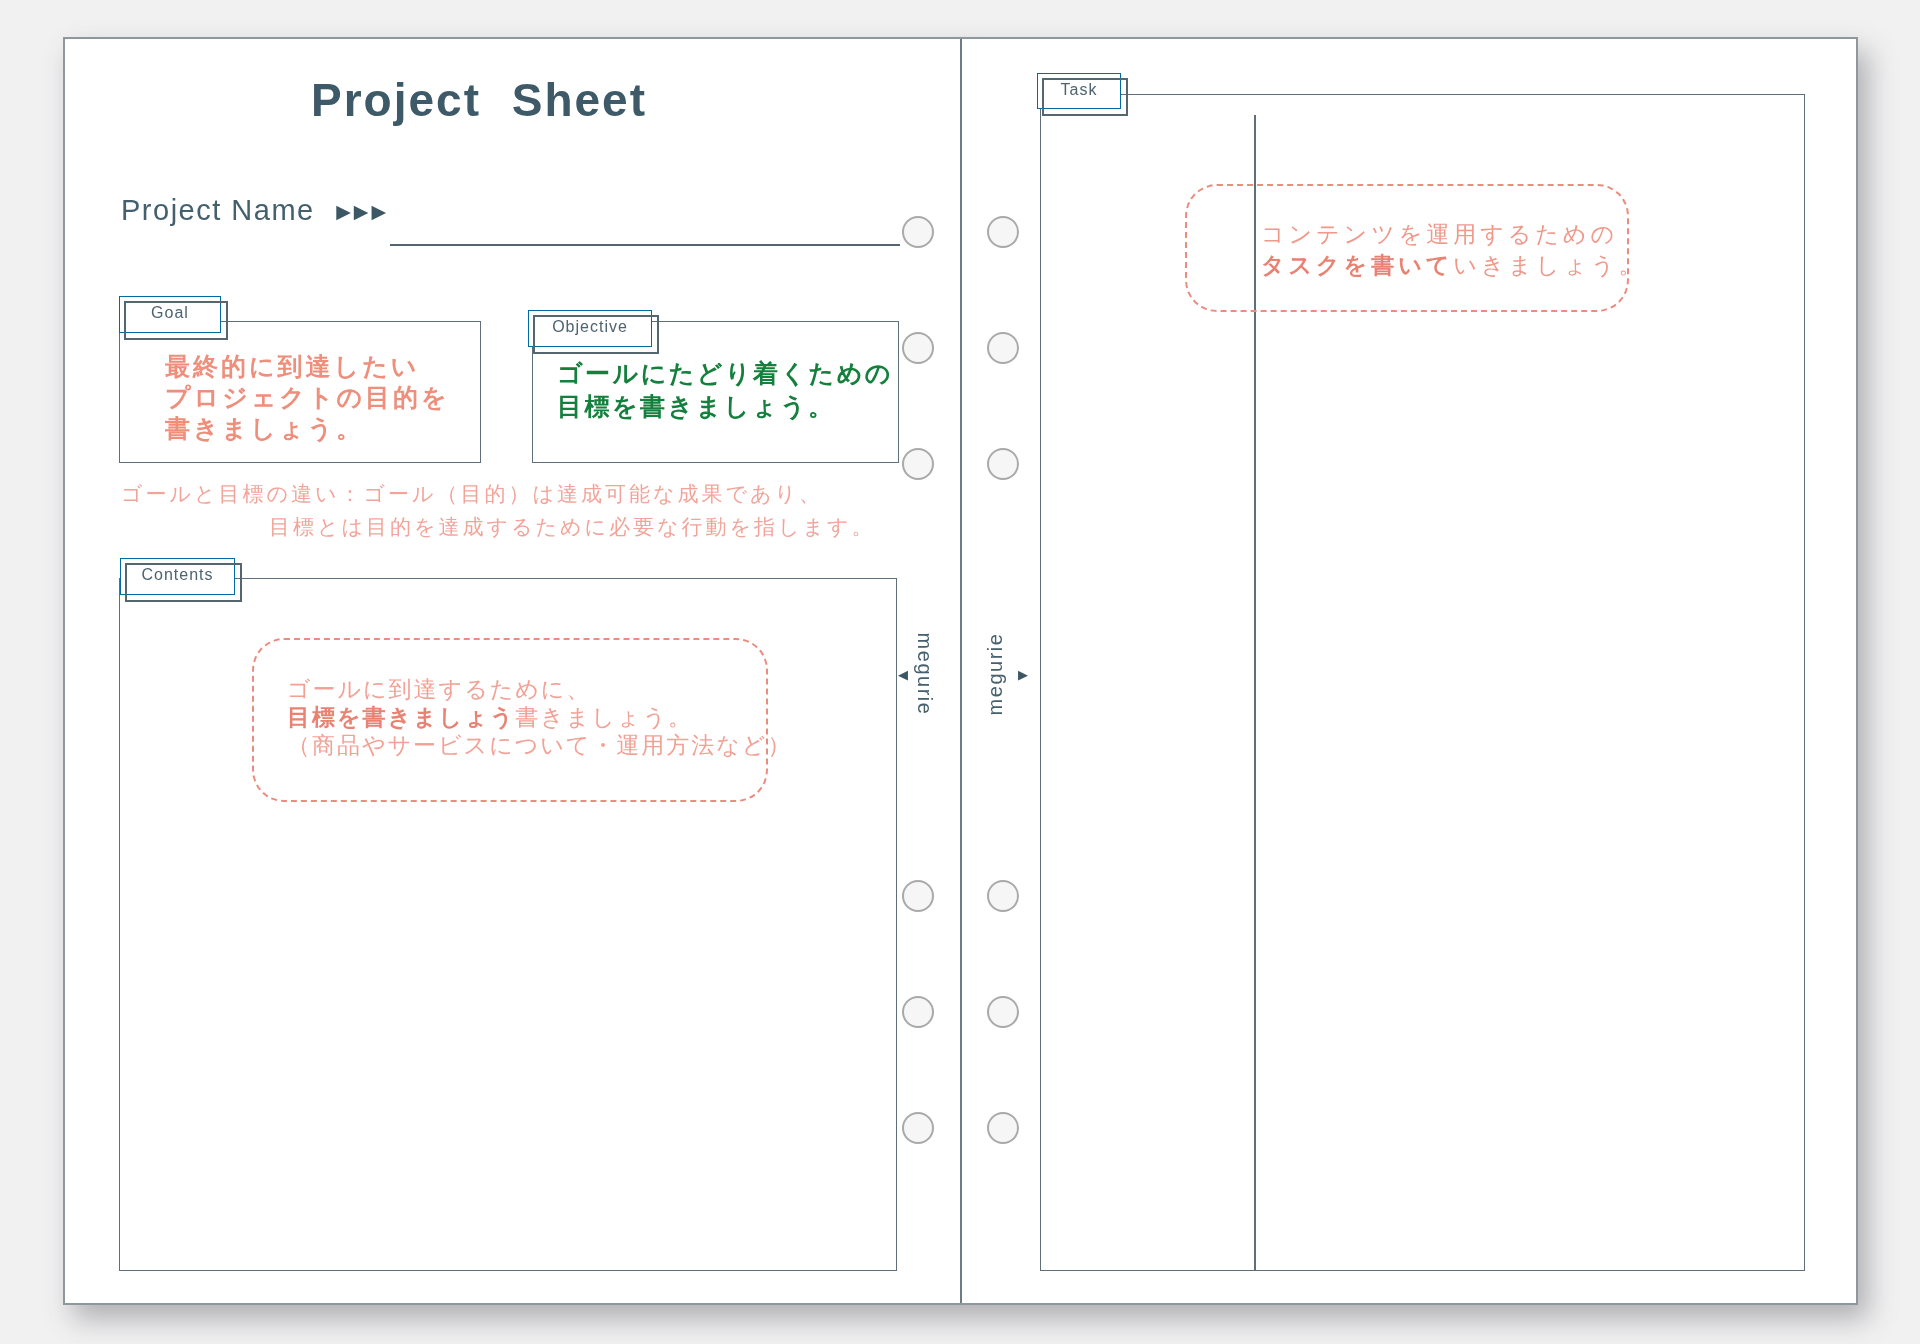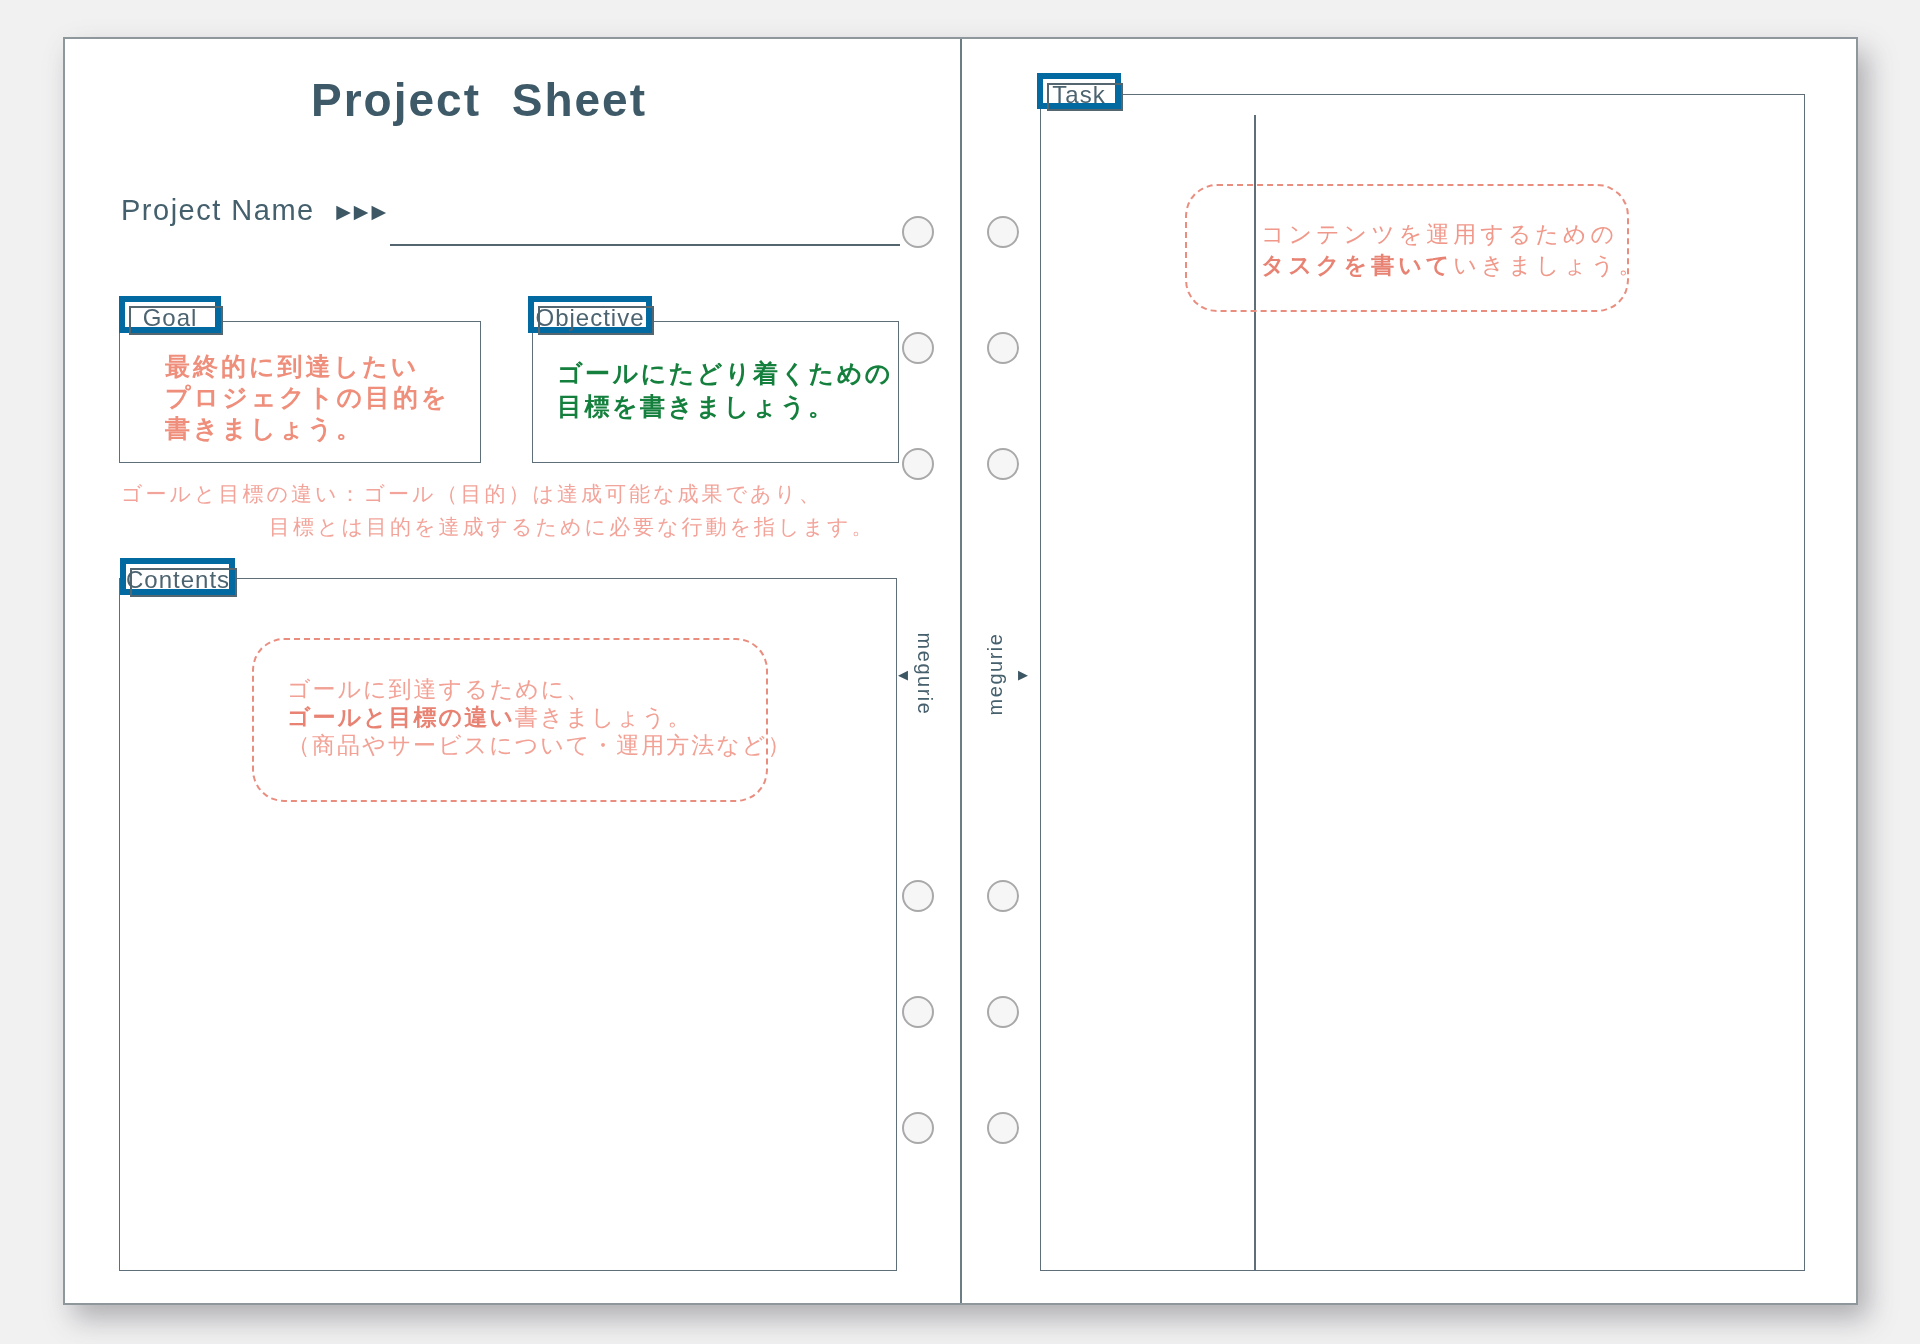--- a/index.html
+++ b/index.html
@@ -41,30 +41,30 @@
     left:246px; top:34px; width:400px; text-align:left;
     font-size:46px; font-weight:bold; color:#3e5a68;
     letter-spacing:2px; word-spacing:16px;
   }
   .pname { left:56px; top:155px; font-size:29px; color:#45606d; letter-spacing:1.5px; }
   .pname .arrows { font-size:19px; color:#3d5864; letter-spacing:3px; margin-left:12px; vertical-align:2px; }
   .pname-line { left:325px; top:205px; width:510px; height:2px; background:#53656f; }
 
   
   .tab {
-    position:absolute; background:#fff; border:6px solid #0369a1;
-    color:#4c6370; text-align:center; font-size:24px; letter-spacing:1px;
+    position:absolute; background:#fff; border:1px solid #0369a1;
+    color:#4c6370; text-align:center; font-size:16px; letter-spacing:1px;
     z-index:3;
   }
   .tab::after {
     content:""; position:absolute; top:4px; right:-8px; bottom:-8px; left:4px;
     border:2px solid #54666f; z-index:-1; box-sizing:border-box;
   }
   .tab-goal      { left:54px;  top:257px; width:102px; height:37px; line-height:32px; }
-  .tab-objective { left:463px; top:257px; width:124px; height:37px; line-height:32px; }
+  .tab-objective { left:463px; top:271px; width:124px; height:37px; line-height:32px; }
   .tab-contents  { left:55px;  top:519px; width:115px; height:37px; line-height:32px; }
   .tab-task      { left:972px; top:34px;  width:84px;  height:36px; line-height:31px; }
 
   
   .frame { position:absolute; border:1.5px solid #5e6f79; background:transparent; }
   .frame-goal      { left:54px;  top:282px; width:362px; height:142px; }
   .frame-objective { left:467px; top:282px; width:367px; height:142px; }
   .frame-contents  { left:54px;  top:539px; width:778px; height:693px; }
   .frame-task      { left:975px; top:55px;  width:765px; height:1177px; }
   .task-divider    { left:1189px; top:76px; width:2px; height:1156px; background:#5e6f79; }
@@ -140,21 +140,21 @@
     </div>
 
     <div class="abs note note1 jp">ゴールと目標の違い：ゴール（目的）は達成可能な成果であり、</div>
     <div class="abs note note2 jp">目標とは目的を達成するために必要な行動を指します。</div>
 
     <div class="abs frame frame-contents"></div>
     <div class="tab tab-contents">Contents</div>
     <div class="dash-box dash-contents"></div>
     <div class="abs contents-hint">
       <div class="jp">ゴールに到達するために、</div>
-      <div class="jp"><span class="b">ゴールと目標の違い</span><span>書きましょう。</span></div>
+      <div class="jp"><span class="b">目標を書きましょう</span><span>書きましょう。</span></div>
       <div class="jp">（商品やサービスについて・運用方法など）</div>
     </div>
 
     <div class="abs frame frame-task"></div>
     <div class="abs task-divider"></div>
     <div class="tab tab-task">Task</div>
     <div class="dash-box dash-task"></div>
     <div class="abs task-hint">
       <div class="jp">コンテンツを運用するための</div>
       <div class="jp"><span class="b">タスクを書いて</span><span>いきましょう。</span></div>

